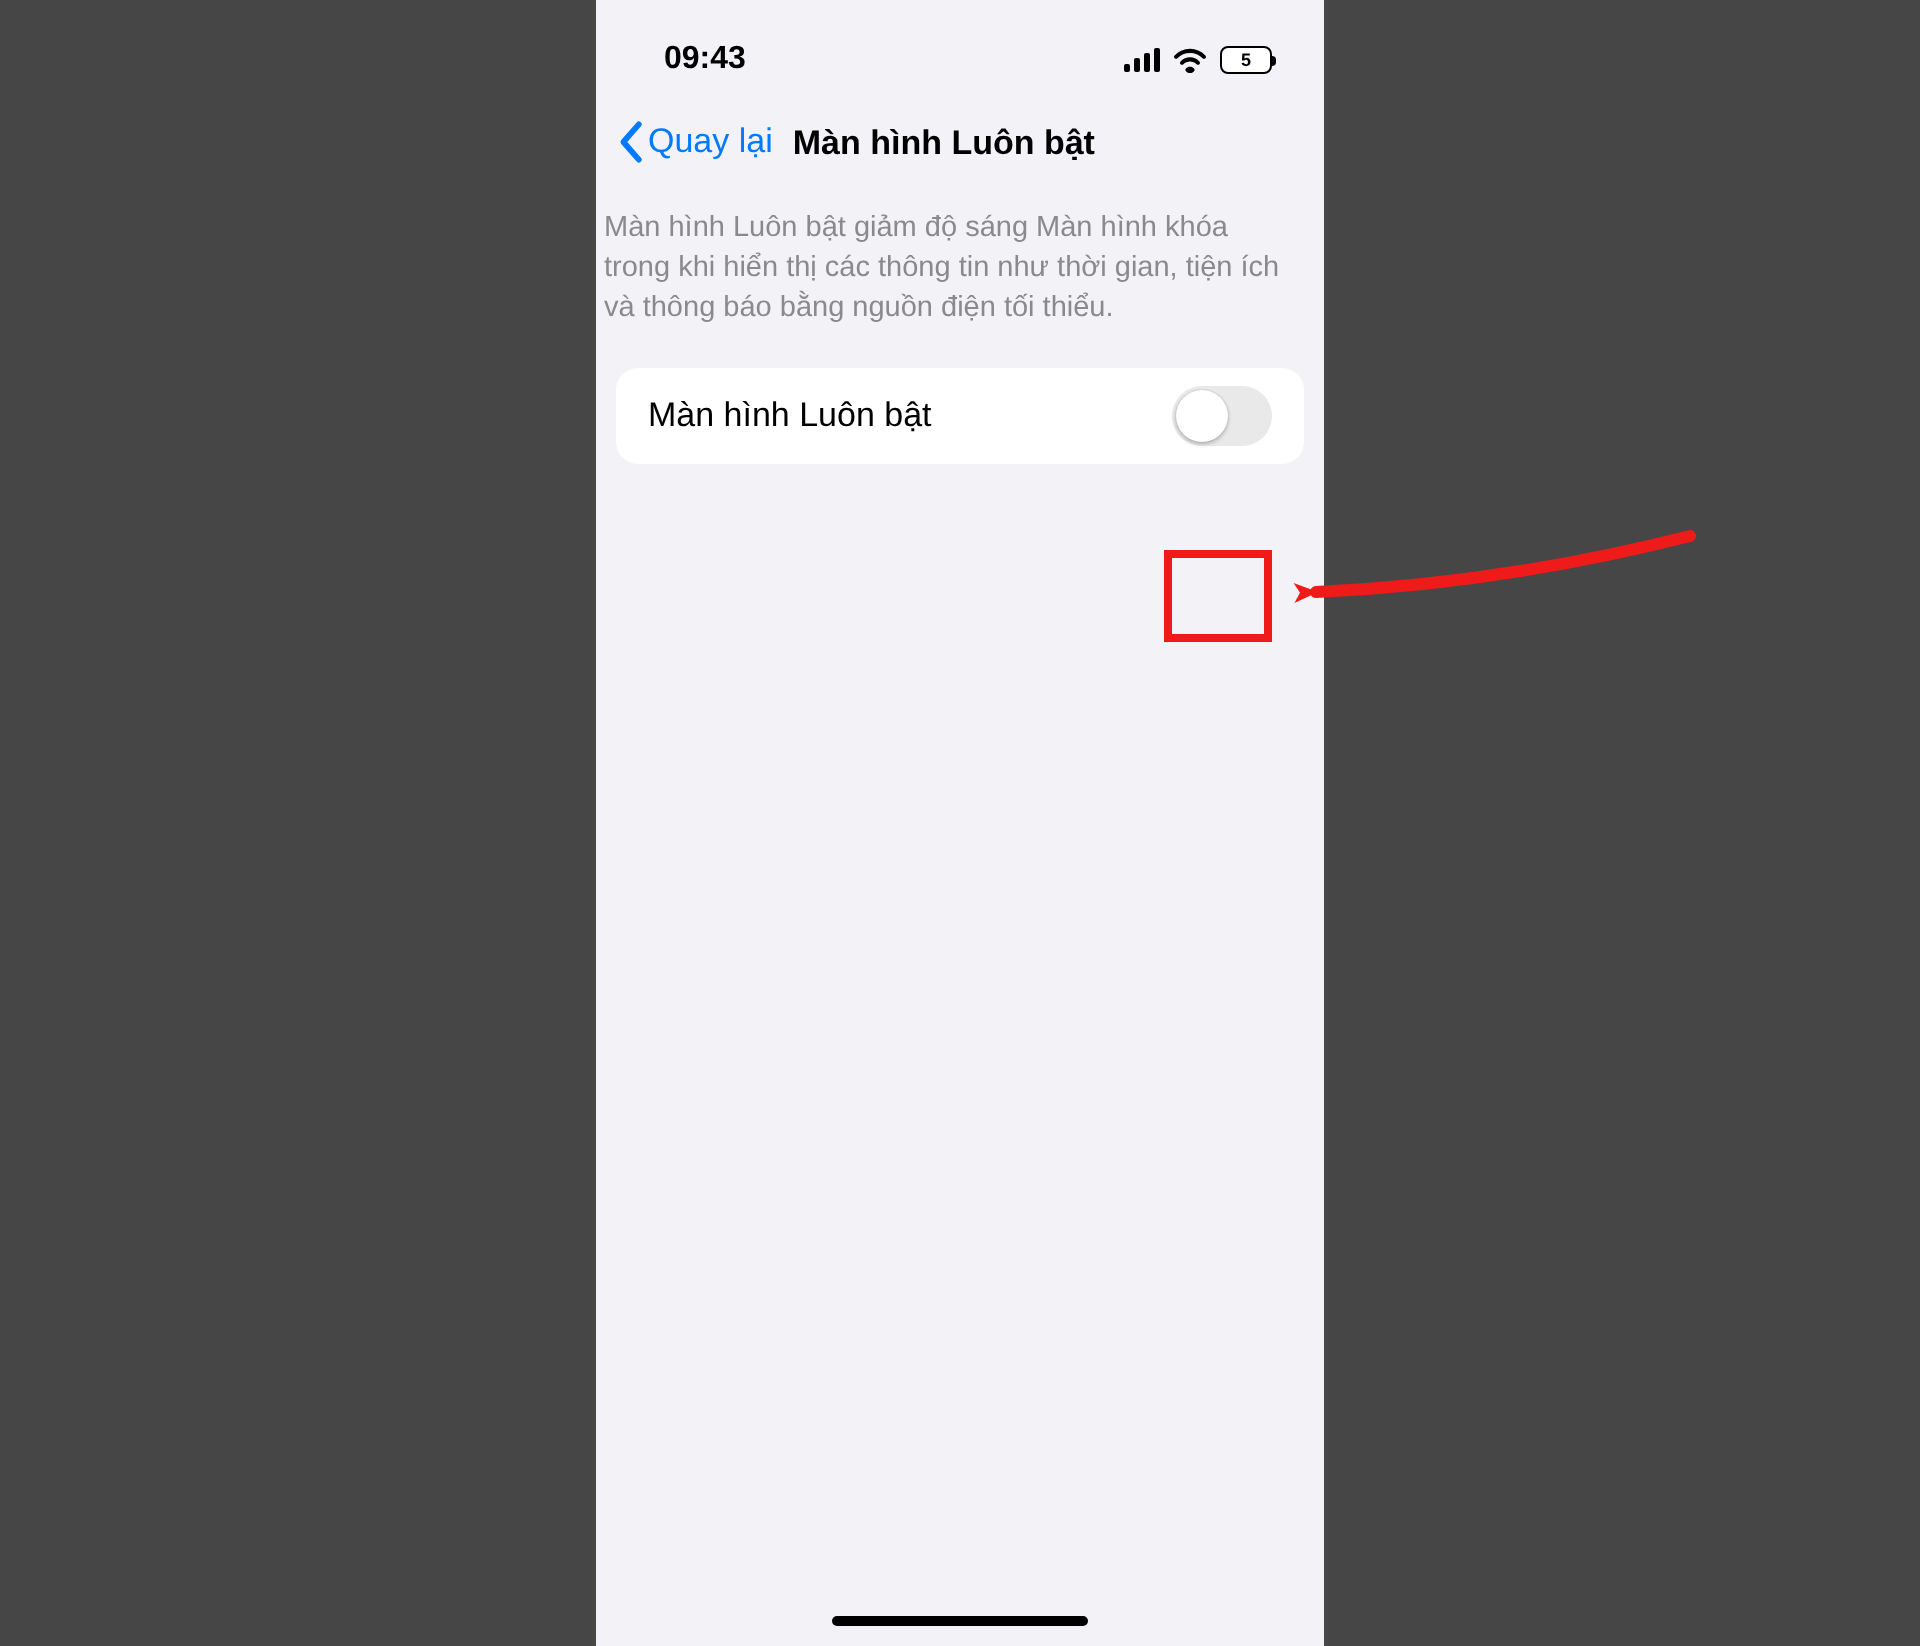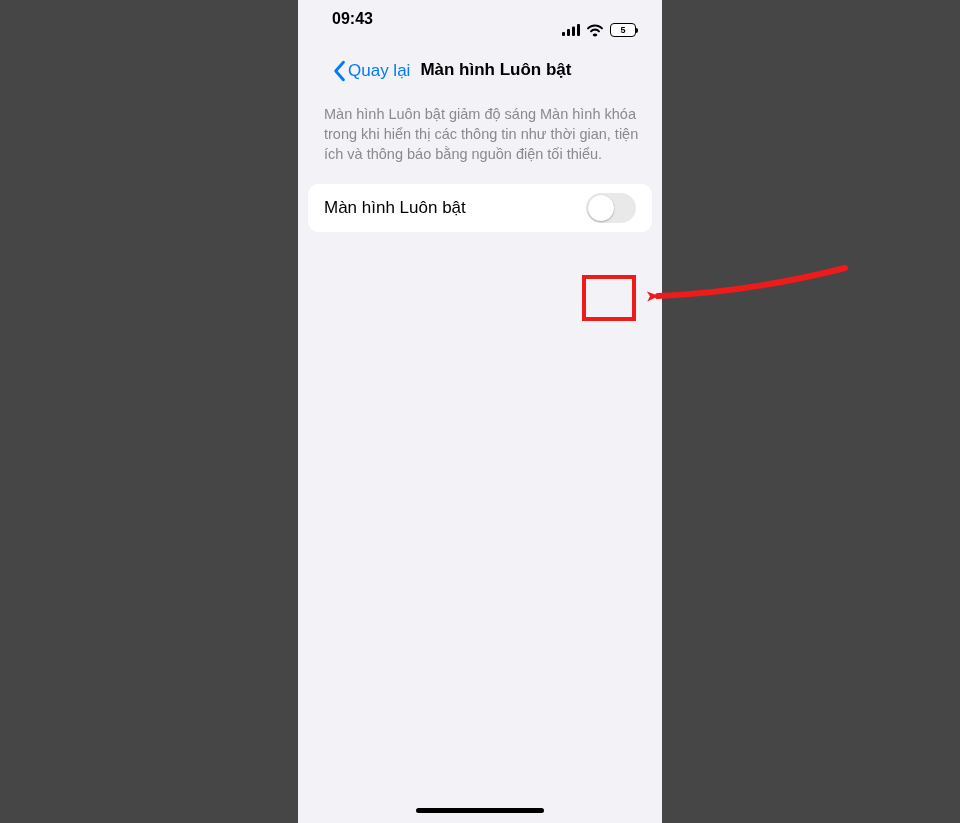--- a/index.html
+++ b/index.html
@@ -19,20 +19,21 @@
     width: 364px;
     height: 823px;
     background: #f2f2f7;
     overflow: hidden;
   }
 
   
   .status-bar {
     height: 50px;
     display: flex;
+    align-items: center;
     justify-content: space-between;
     padding: 10px 26px 0 34px;
     font-size: 16px;
     font-weight: 600;
     color: #000;
   }
   .status-right {
     display: flex;
     align-items: center;
     gap: 6px;
@@ -62,43 +63,42 @@
     font-size: 9px;
     font-weight: 700;
     width: 100%;
     text-align: center;
     line-height: 12px;
   }
 
   
   .nav {
     display: flex;
-    align-items: flex-start;
+    align-items: flex-end;
     padding: 10px 14px 14px 10px;
     gap: 4px;
-    margin-left: 24px;
   }
   .back {
     display: flex;
     align-items: center;
     color: #007aff;
     font-size: 17px;
     gap: 2px;
   }
   .back svg { width: 14px; height: 22px; }
   .nav-title {
     font-size: 17px;
     font-weight: 600;
     color: #000;
     margin-left: 6px;
   }
 
   
   .desc {
-    padding: 8px 20px 0 26px;
+    padding: 8px 20px 0 4px;
     color: #8a8a8e;
     font-size: 14.5px;
     line-height: 1.38;
   }
   .desc p + p { margin-top: 20px; }
 
   
   .group {
     margin: 20px 10px 0 10px;
   }

